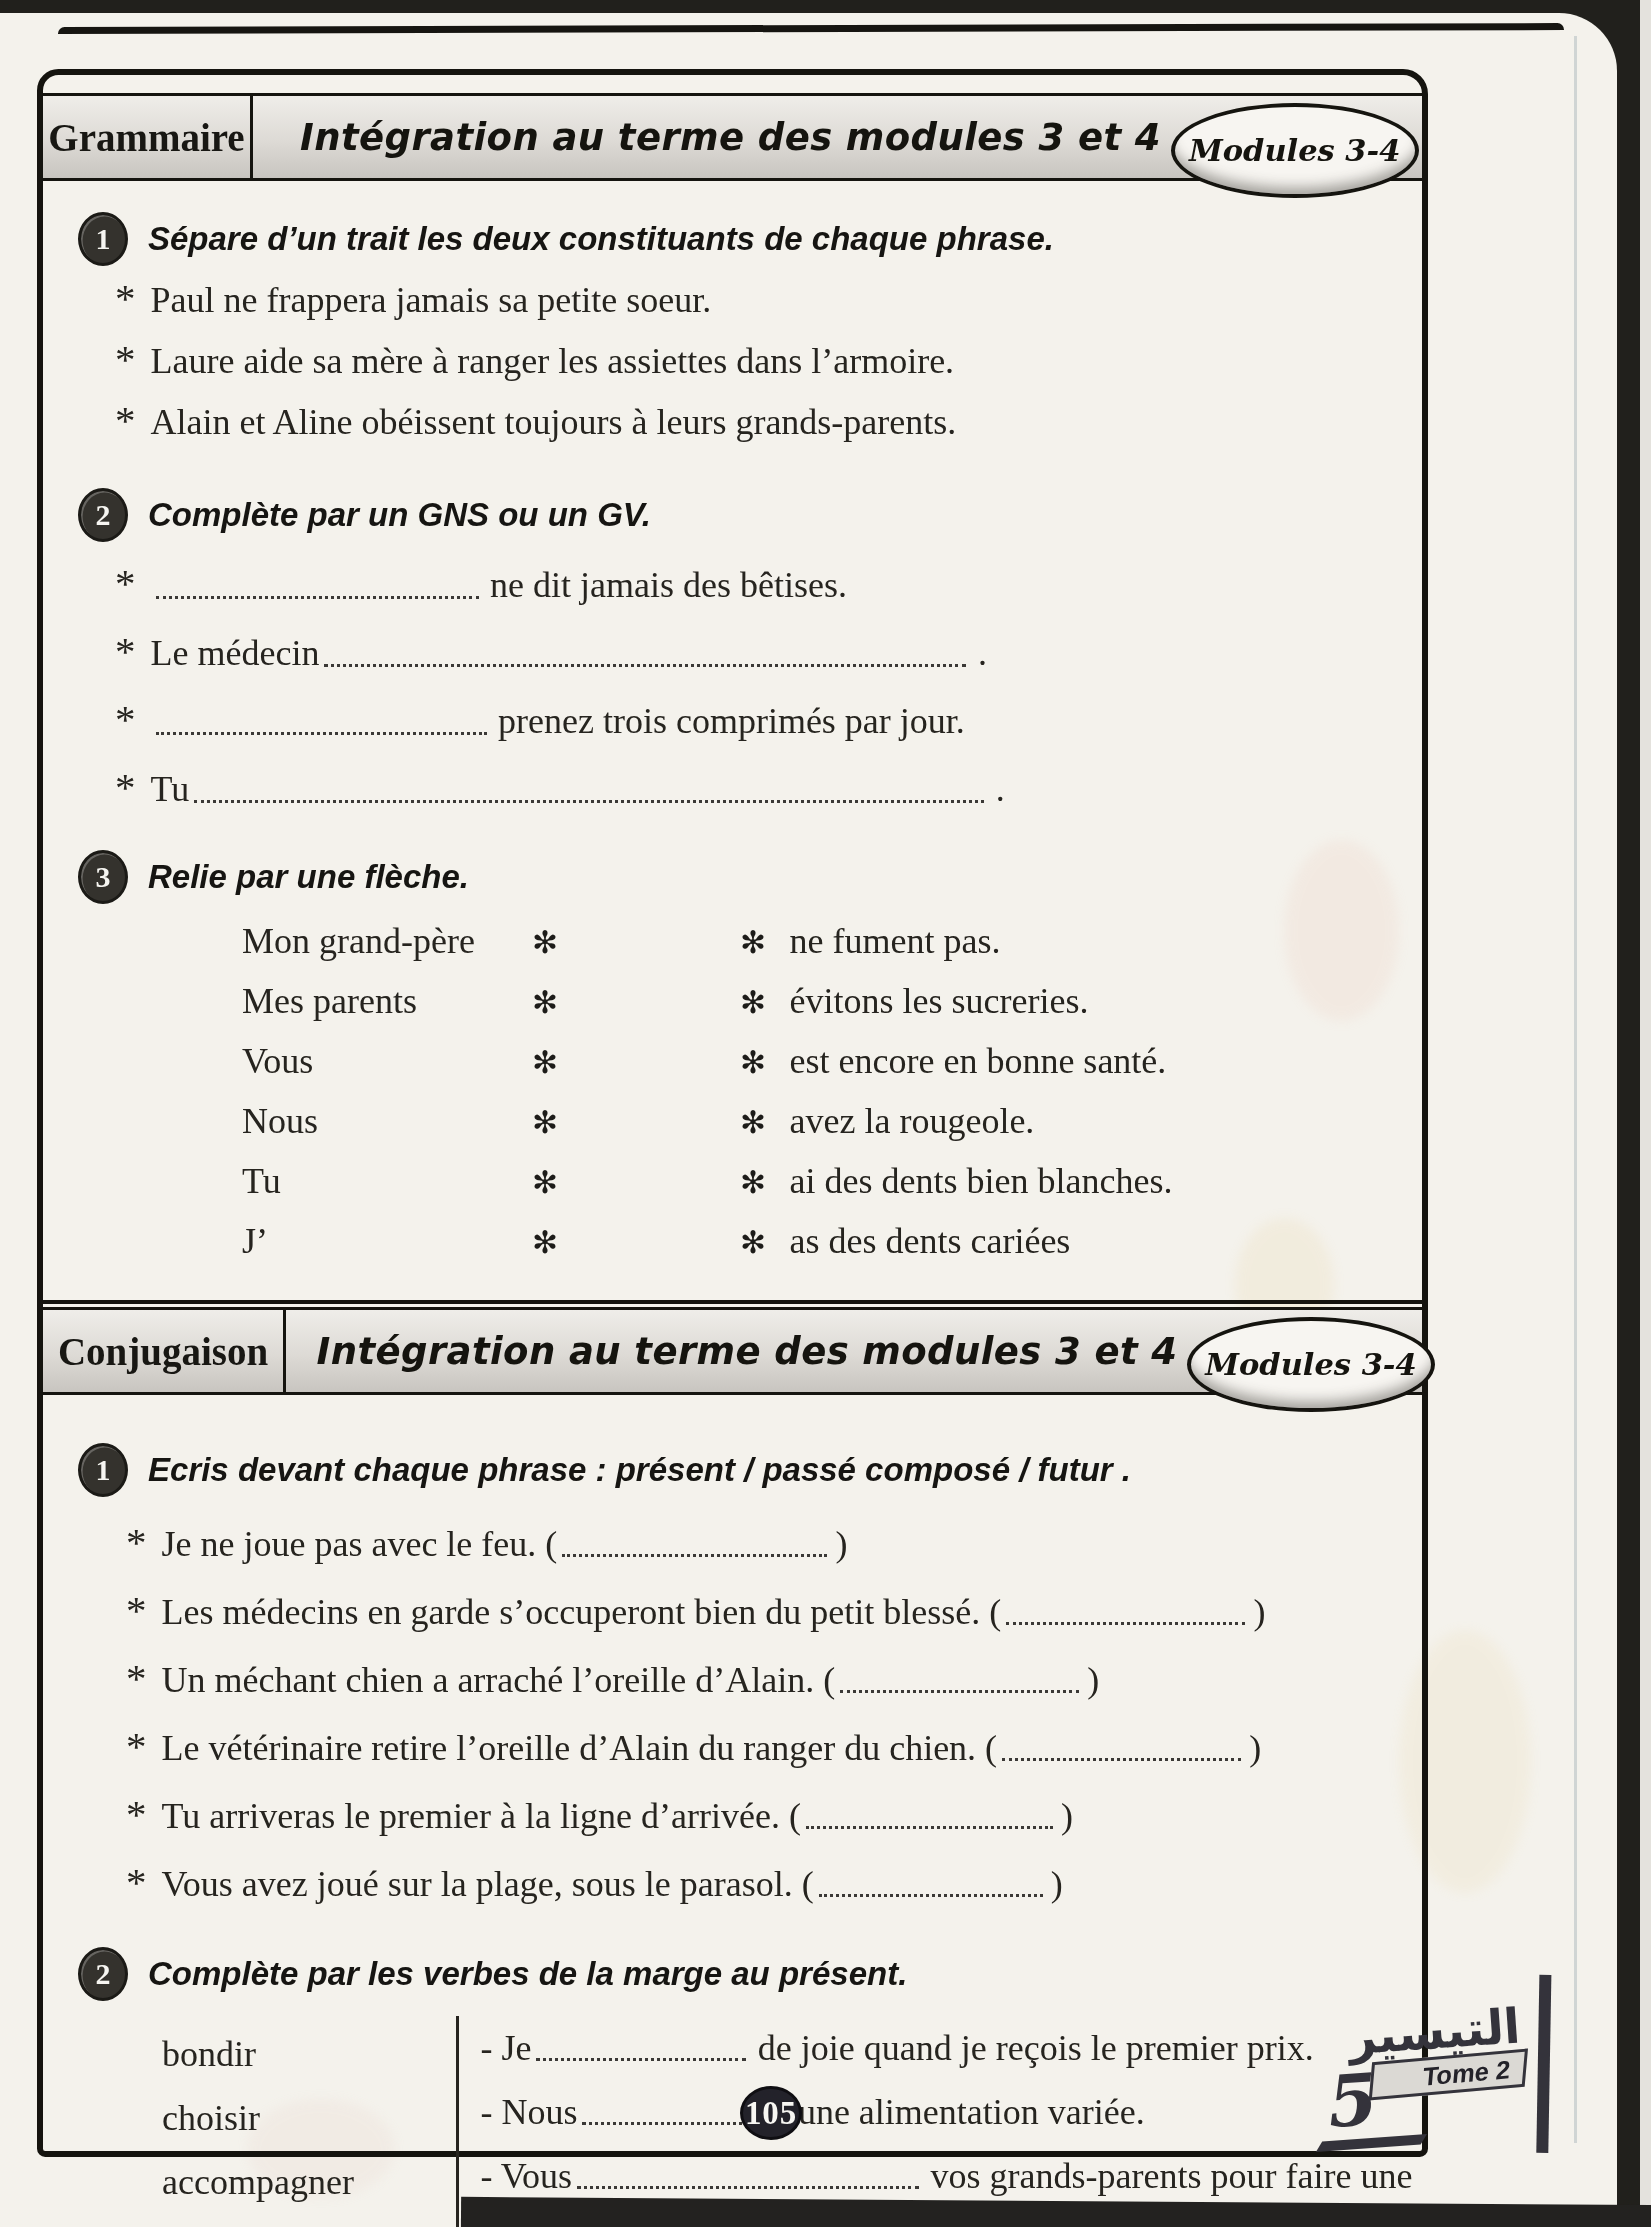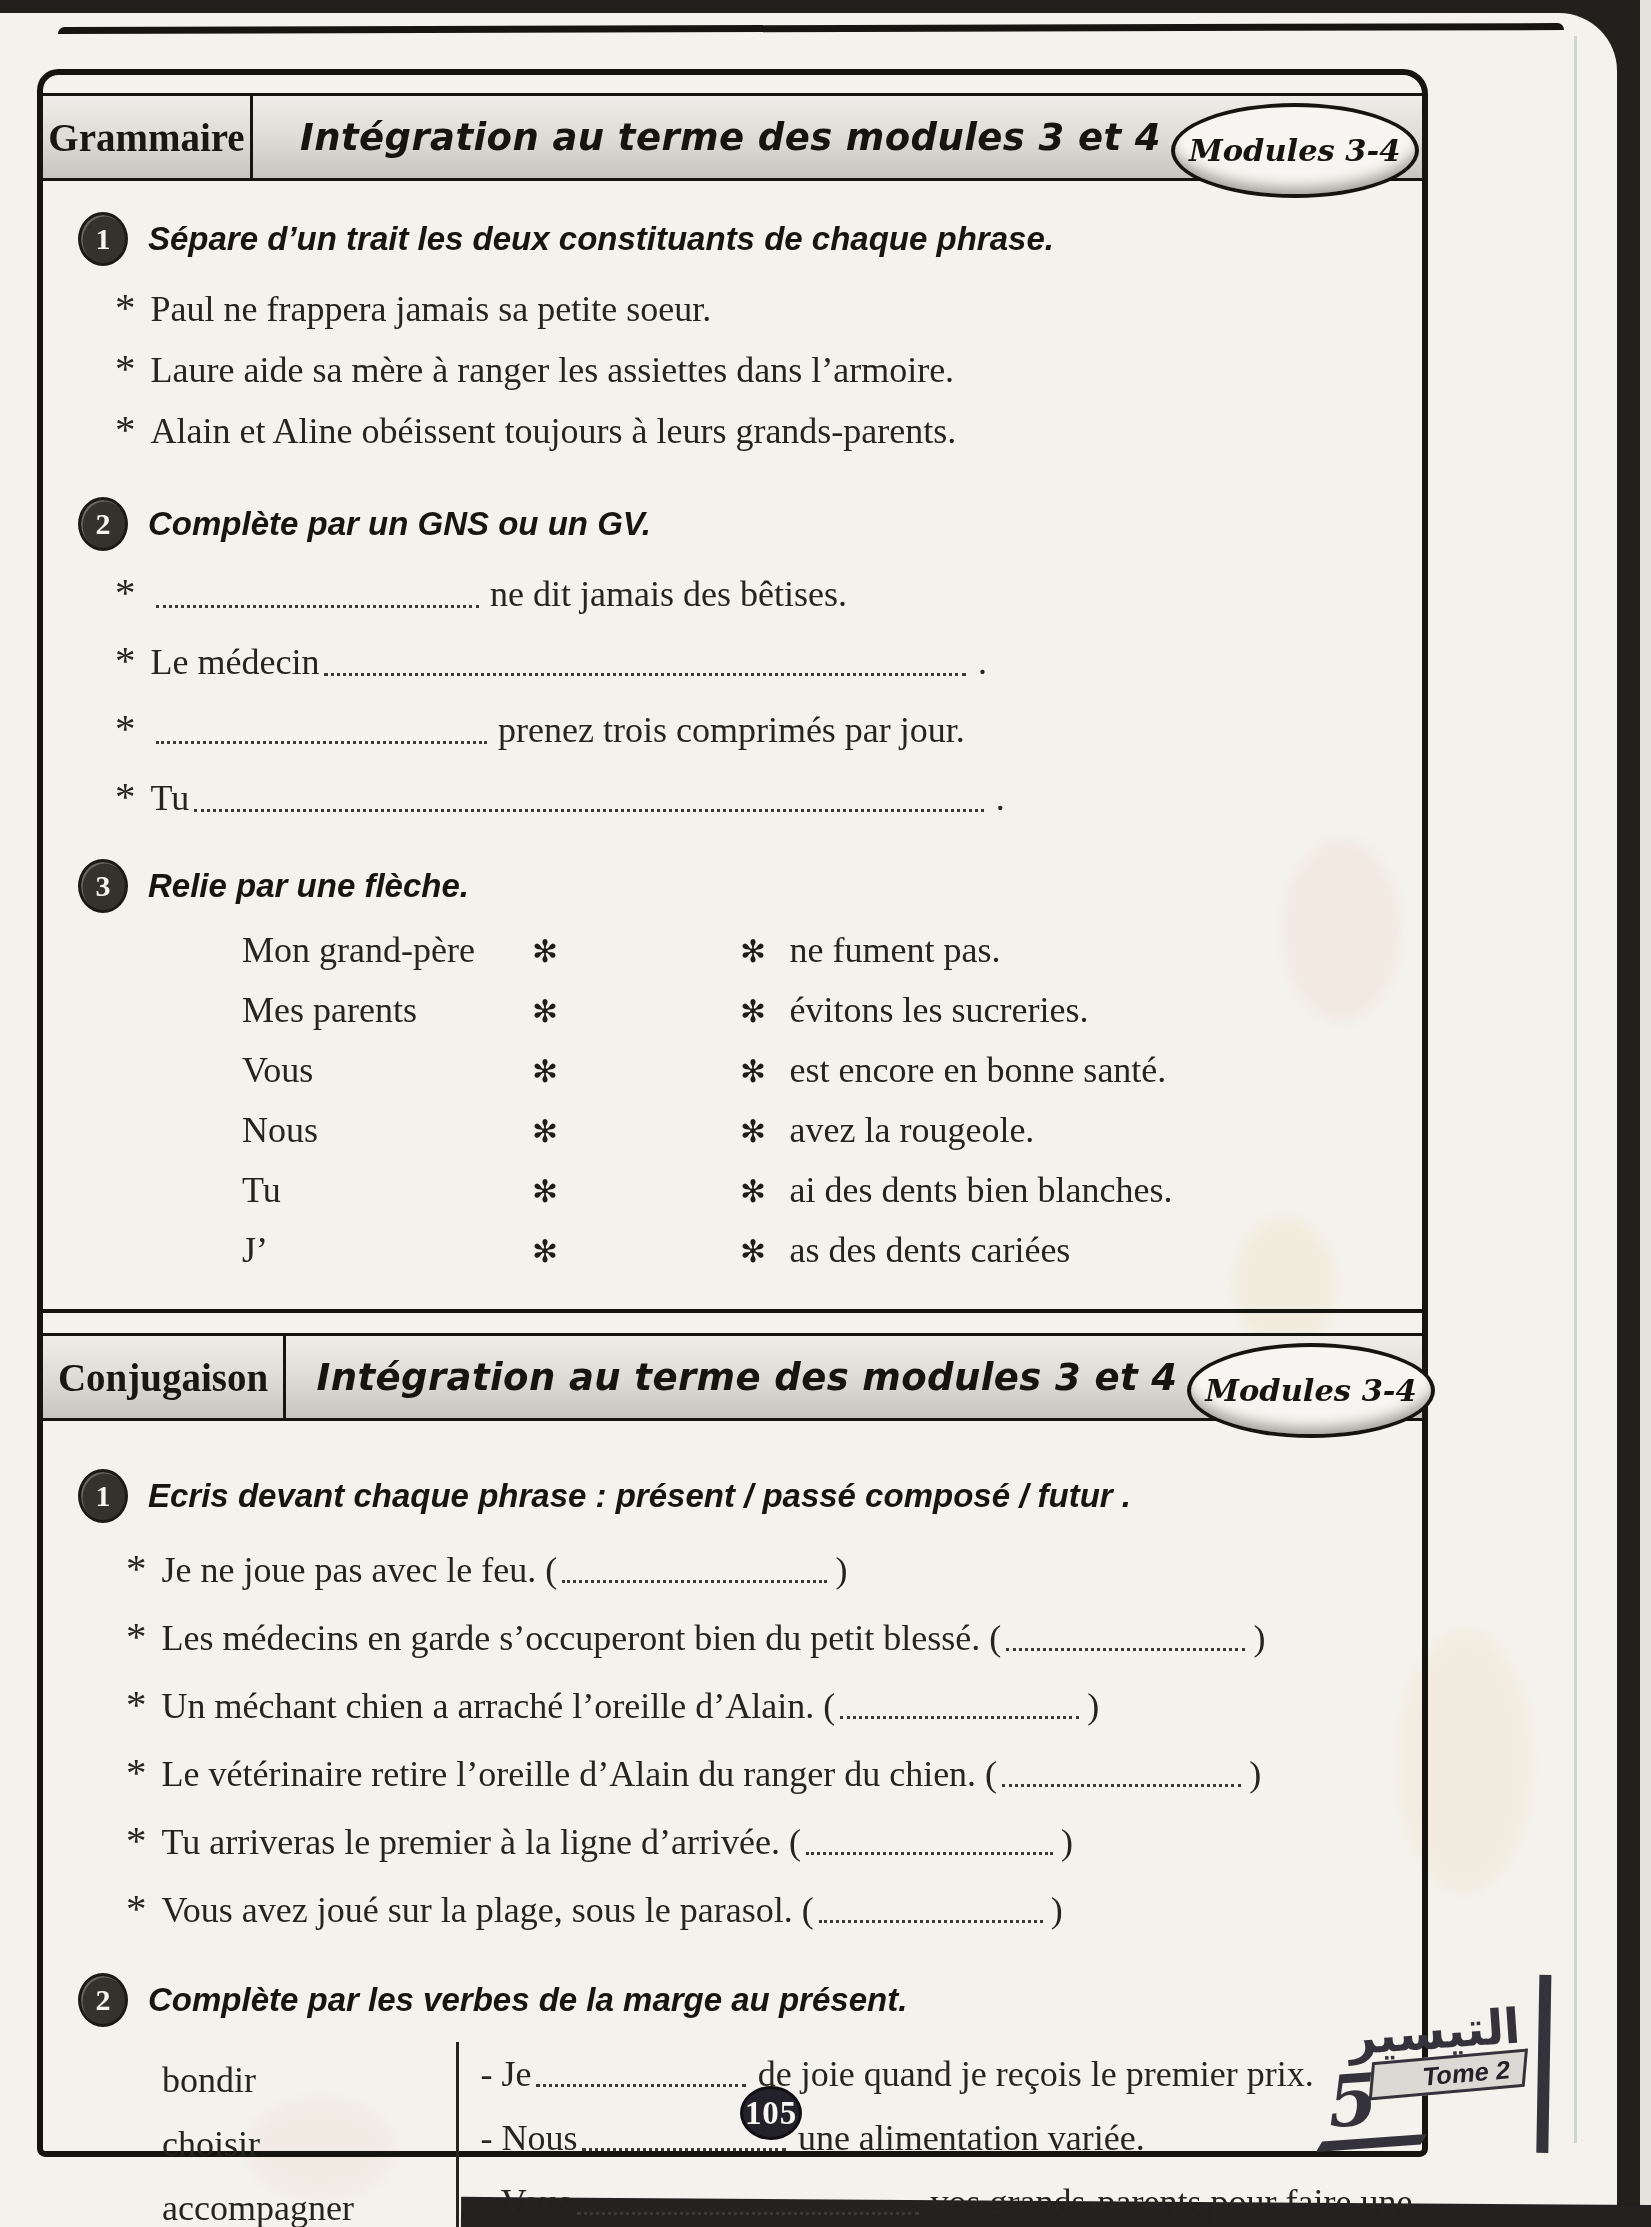--- a/index.html
+++ b/index.html
@@ -45,21 +45,21 @@
   .post{margin-left:3.3px;}
 
   .match{margin-left:199px;margin-top:8.2px;}
   .m-row{display:flex;align-items:baseline;font-size:36px;line-height:59px;color:#26241f;}
   .m-left{width:290px;}
   .m-star{width:38px;font-size:31px;color:#1d1c19;}
   .m-gap{width:170px;}
   .m-right{margin-left:11.5px;}
 
   .section-rule{border:none;border-top:4.1px solid #15140f;margin:28px 0 0 0;}
-  .bar.second{margin-top:20px;}
+  .bar.second{margin-top:3px;}
 
   .cx2{display:flex;margin-top:15px;}
   .cx2-verbs{box-sizing:border-box;width:416px;padding:6.6px 0 41px 119px;border-right:3.3px solid #26241f;
        font-size:36px;line-height:64px;color:#26241f;}
   .cx2-lines{padding-left:21.4px;font-size:36px;line-height:64px;color:#26241f;white-space:nowrap;}
 
   .page-badge{position:absolute;left:740px;top:2086px;width:56px;height:48px;background:#23222a;
        border:3.3px solid #0f0e12;border-radius:50%;display:flex;align-items:center;justify-content:center;
        color:#f7f6f2;font-weight:bold;font-size:33px;letter-spacing:0.8px;}
 
@@ -97,21 +97,21 @@
     <div class="bar">
       <div class="bar-label">Grammaire</div>
       <div class="bar-title">Intégration au terme des modules 3 et 4</div>
       <div class="badge">Modules 3-4</div>
     </div>
 
     <div class="ex-head" style="margin-top:31px;">
       <div class="ex-num">1</div>
       <div class="ex-inst">Sépare d’un trait les deux constituants de chaque phrase.</div>
     </div>
-    <div style="margin-top:12px;">
+    <div style="margin-top:3px;">
       <div class="sent"><span class="ast">*</span><span>Paul ne frappera jamais sa petite soeur.</span></div>
       <div class="sent"><span class="ast">*</span><span>Laure aide sa mère à ranger les assiettes dans l’armoire.</span></div>
       <div class="sent"><span class="ast">*</span><span>Alain et Aline obéissent toujours à leurs grands-parents.</span></div>
     </div>
 
     <div class="ex-head" style="margin-top:36px;">
       <div class="ex-num">2</div>
       <div class="ex-inst">Complète par un GNS ou un GV.</div>
     </div>
     <div style="margin-top:8.2px;">

